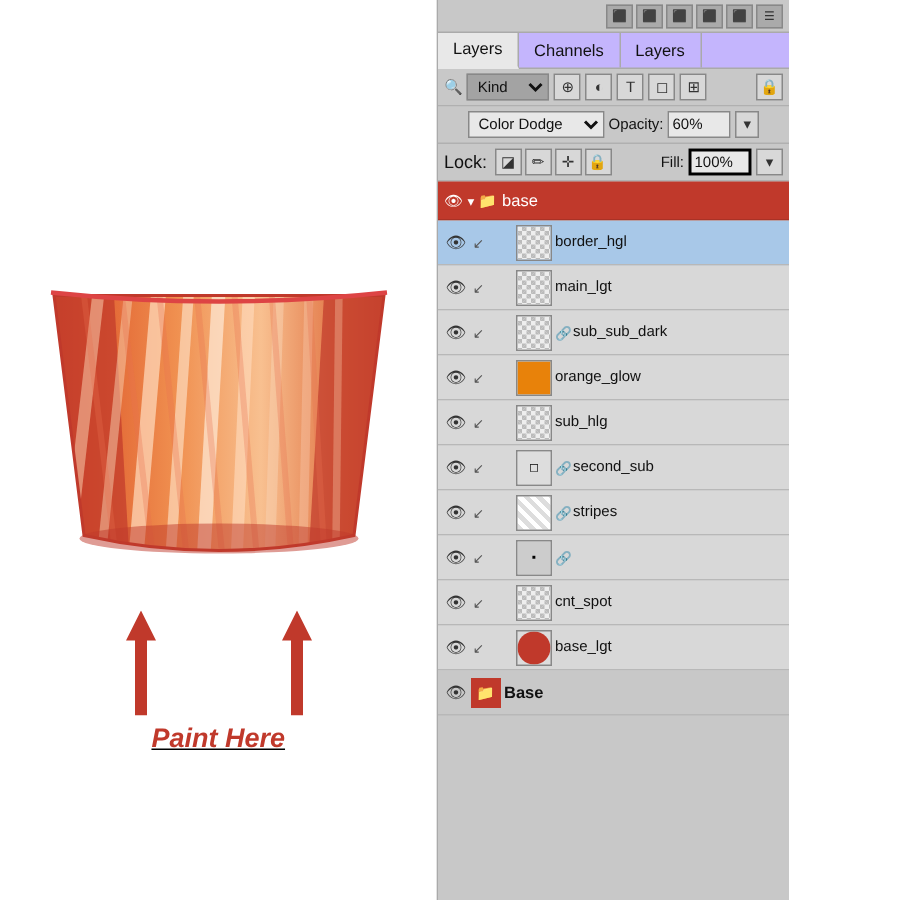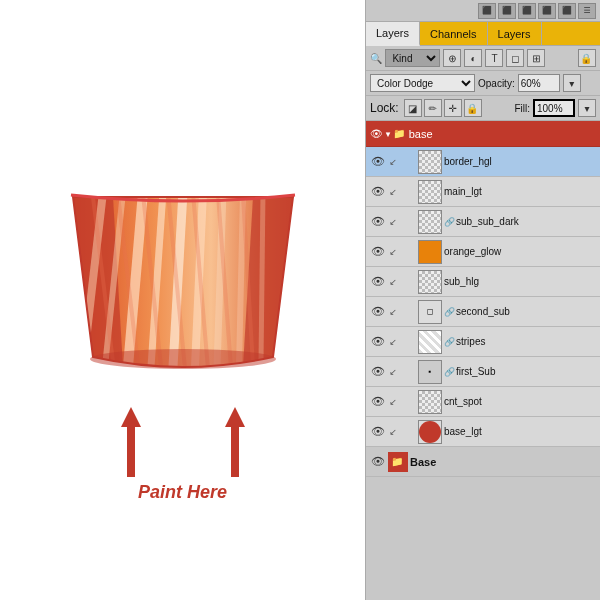--- a/index.html
+++ b/index.html
@@ -7,28 +7,29 @@
       width: 600px;
       height: 600px;
       overflow: hidden;
       font-family: Arial, sans-serif;
       background: #fff;
       display: flex;
     }
 
     
     .canvas-area {
-      width: 365px;
+      width: 291px;
       height: 600px;
       background: #fff;
       position: relative;
       display: flex;
       flex-direction: column;
       align-items: center;
       justify-content: center;
+      text-decoration: underline;
     }
 
     .cupcake-wrapper {
       position: relative;
       width: 280px;
       height: 260px;
       margin-top: 40px;
     }
 
     .cupcake-svg {
@@ -86,21 +87,21 @@
       align-items: center;
       justify-content: center;
       font-size: 8px;
       color: #333;
       cursor: pointer;
     }
 
     
     .tabs {
       display: flex;
-      background: #eab308;
+      background: #c4b5fd;
       border-bottom: 1px solid #aaa;
       height: 24px;
     }
 
     .tab {
       padding: 3px 10px;
       font-size: 11px;
       cursor: pointer;
       border-right: 1px solid #aaa;
       display: flex;
@@ -146,21 +147,21 @@
       justify-content: center;
       font-size: 10px;
       cursor: pointer;
       color: #333;
     }
 
     
     .row-blend {
       display: flex;
       align-items: center;
-      padding: 3px 4px;
+      padding: 3px 20px;
       gap: 3px;
       background: #c8c8c8;
       border-bottom: 1px solid #b0b0b0;
     }
 
     .blend-dropdown {
       width: 105px;
       height: 18px;
       font-size: 10px;
       background: #e8e8e8;
@@ -594,21 +595,20 @@
     </div>
 
     <div class="layer-row">
       <div class="eye-icon">👁</div>
       <div class="layer-arrow">↙</div>
       <div class="indent"></div>
       <div class="layer-thumb">
         <div style="width:100%;height:100%;background:#ccc;display:flex;align-items:center;justify-content:center;font-size:8px;">▪</div>
       </div>
       <span class="chain-icon">🔗</span>
-      <span class="layer-name">first_Sub</span>
     </div>
 
     <div class="layer-row">
       <div class="eye-icon">👁</div>
       <div class="layer-arrow">↙</div>
       <div class="indent"></div>
       <div class="layer-thumb">
         <div class="thumb-checker"></div>
       </div>
       <span class="layer-name">cnt_spot</span>

